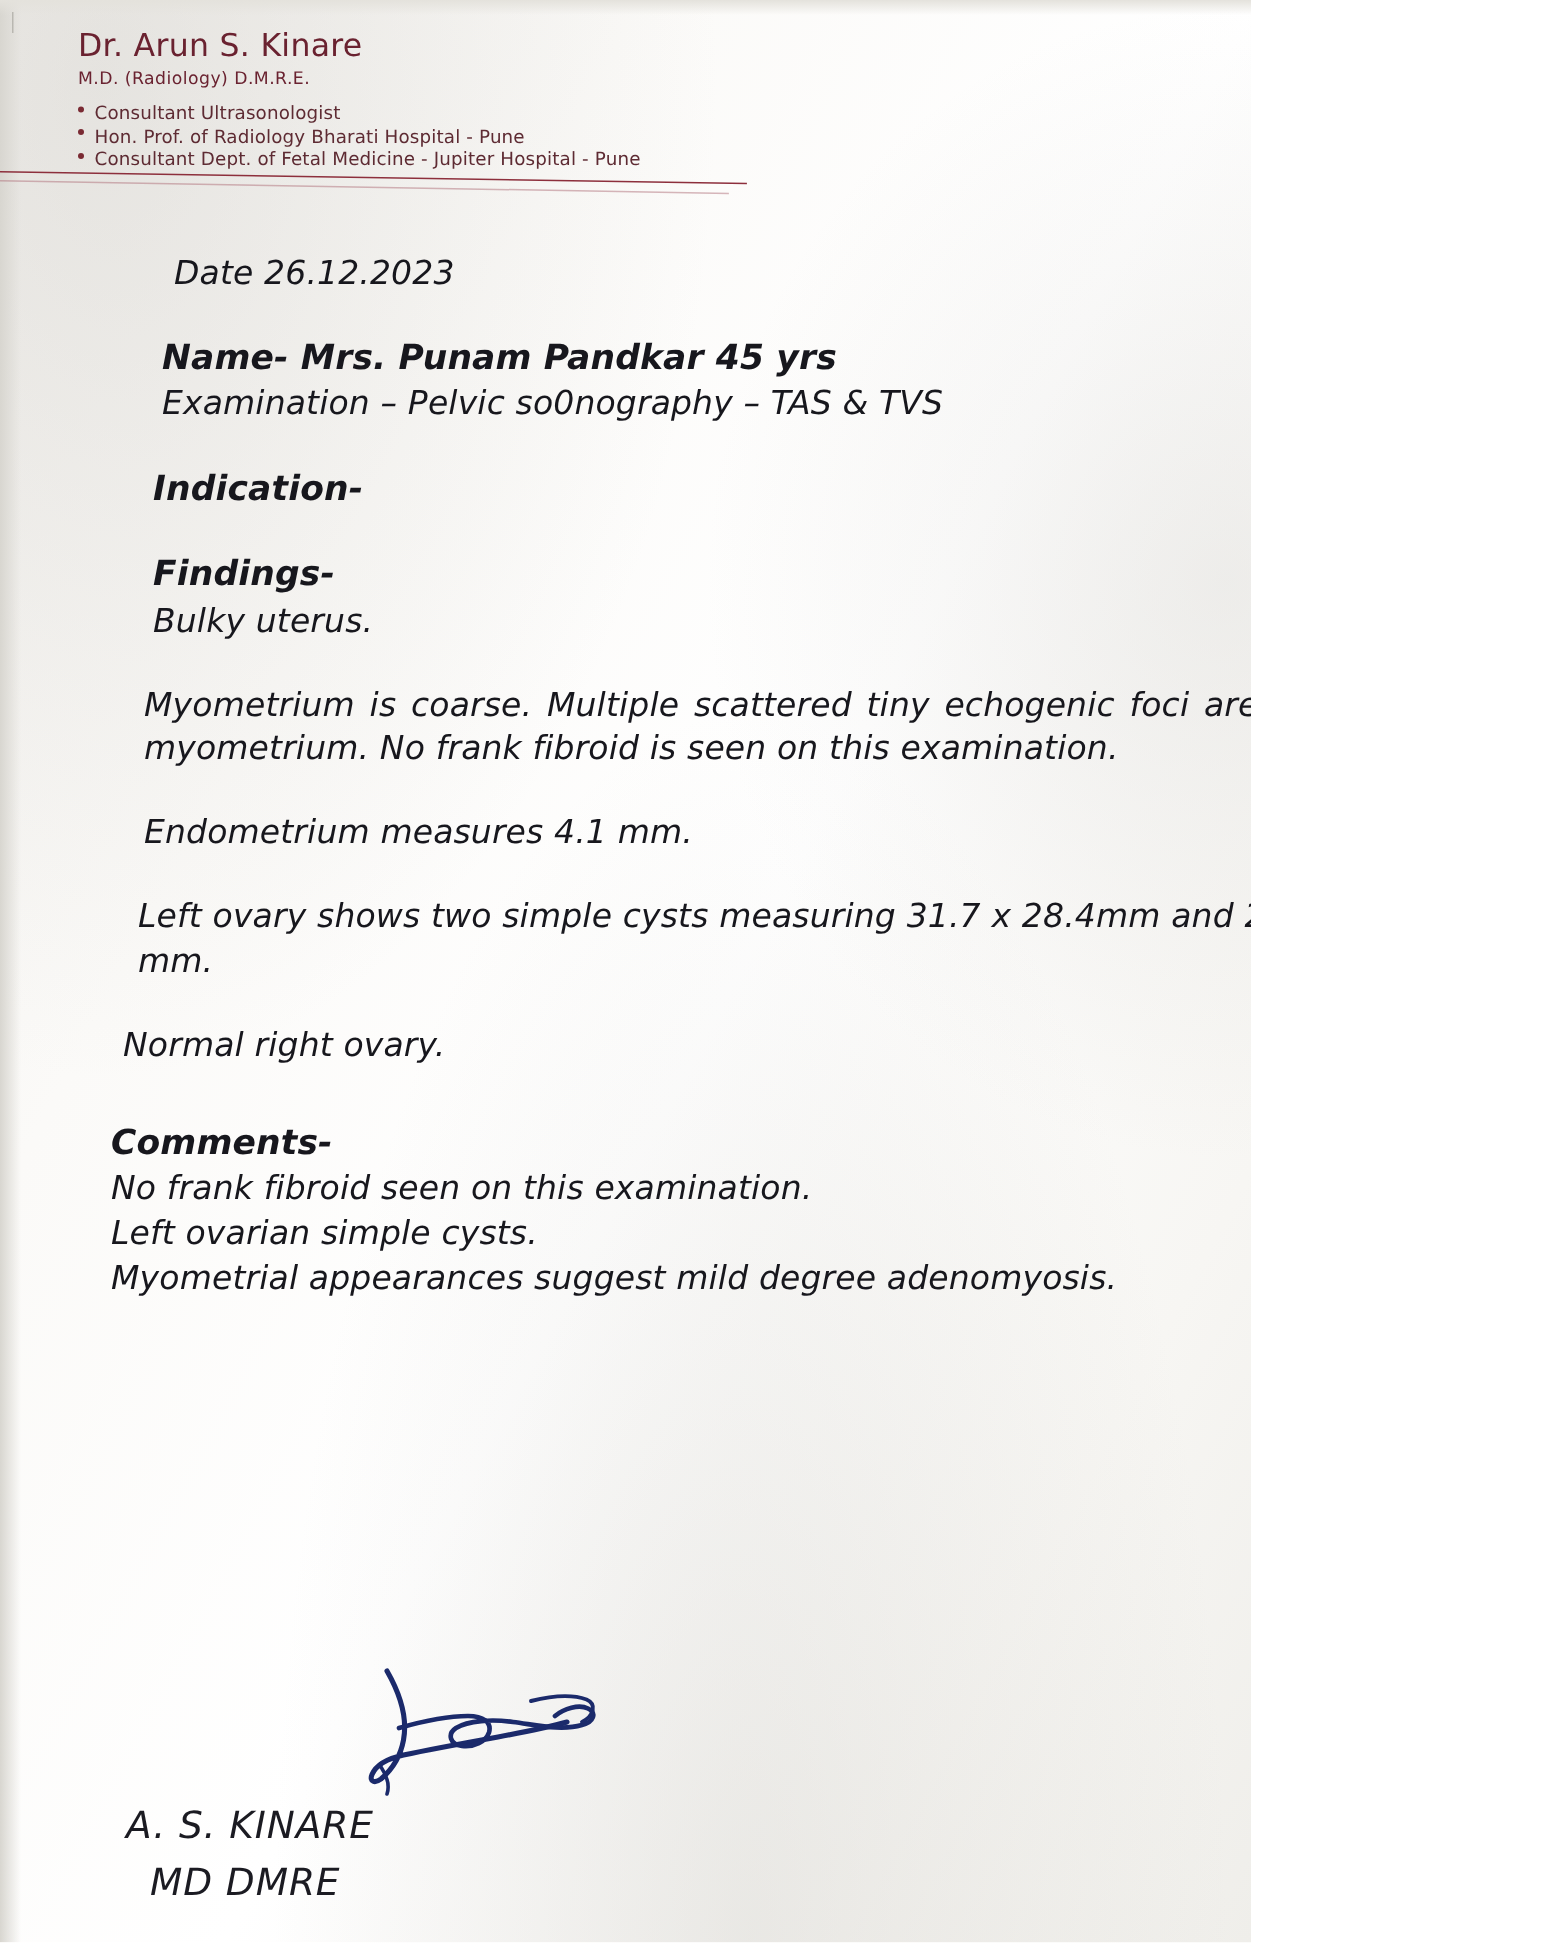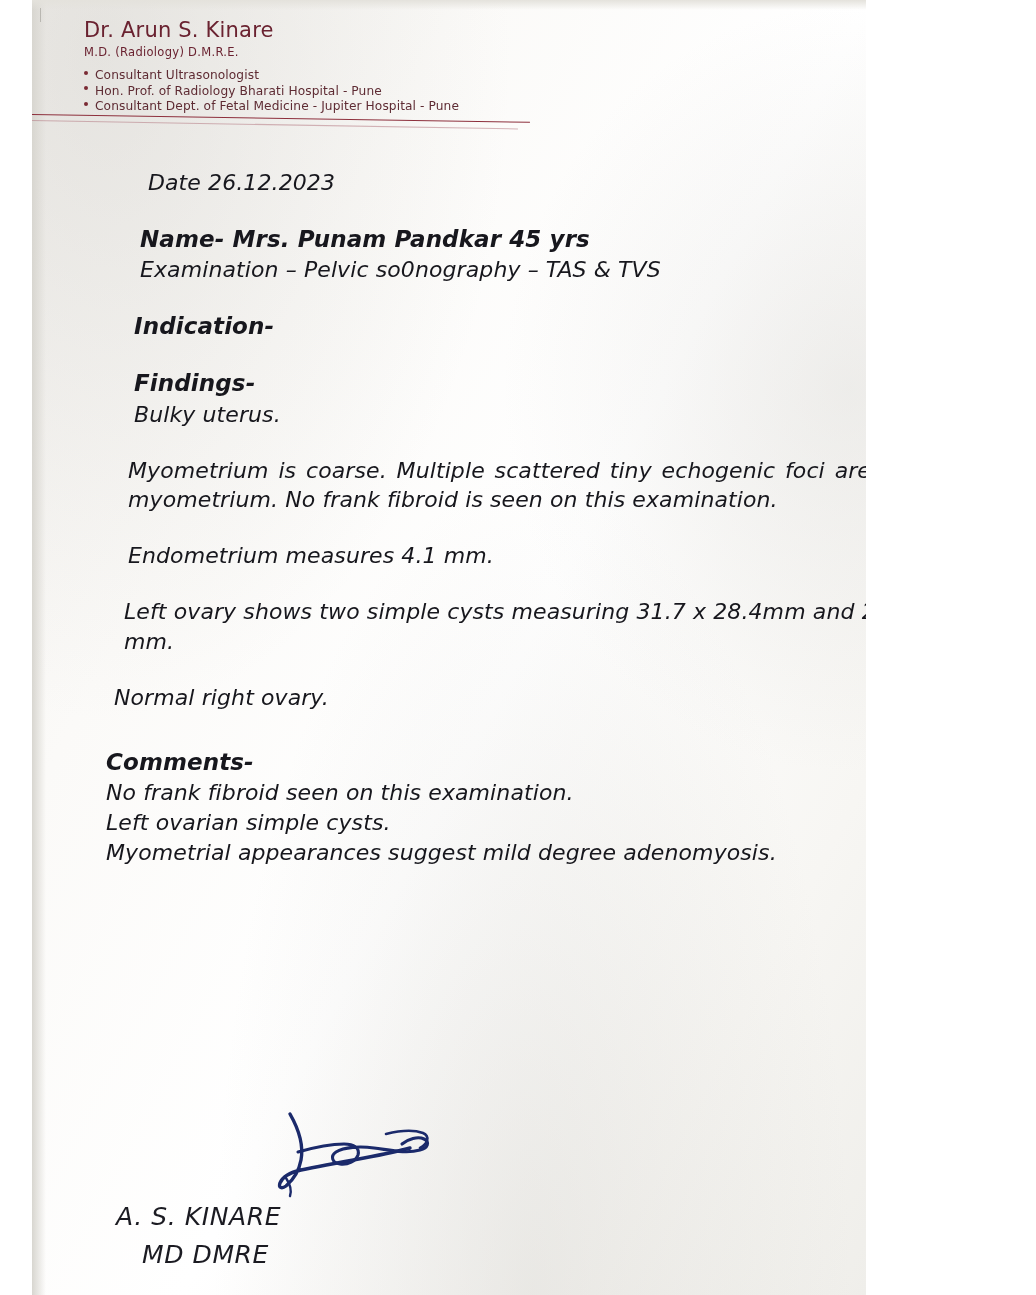--- a/index.html
+++ b/index.html
@@ -8,21 +8,20 @@
     background: #ffffff;
   }
   .page {
     position: relative;
     width: 834px;
     height: 1295px;
     overflow: hidden;
     background: linear-gradient(118deg, #f3f1ee 0%, #fbfaf8 28%, #ffffff 55%, #f7f6f3 82%, #efeeea 100%);
     font-family: "Liberation Sans", sans-serif;
     color: #1c1c22;
-    margin-left: 32px;
   }
 
   
   .page::before {
     content: "";
     position: absolute;
     inset: 0;
     background:
       radial-gradient(ellipse at 8% 4%, rgba(200,198,192,0.35) 0%, rgba(255,255,255,0) 38%),
       radial-gradient(ellipse at 98% 30%, rgba(205,203,198,0.30) 0%, rgba(255,255,255,0) 30%),
@@ -168,21 +167,21 @@
     left: 84px;
     top: 1202px;
     font-family: "DejaVu Sans", sans-serif;
     font-style: italic;
     font-size: 25px;
     letter-spacing: 0.6px;
     color: #1b1b22;
   }
   .sign-deg {
     position: absolute;
-    left: 110px;
+    left: 100px;
     top: 1240px;
     font-family: "DejaVu Sans", sans-serif;
     font-style: italic;
     font-size: 25px;
     letter-spacing: 0.6px;
     color: #1b1b22;
   }
 </style>
 </head>
 <body>

